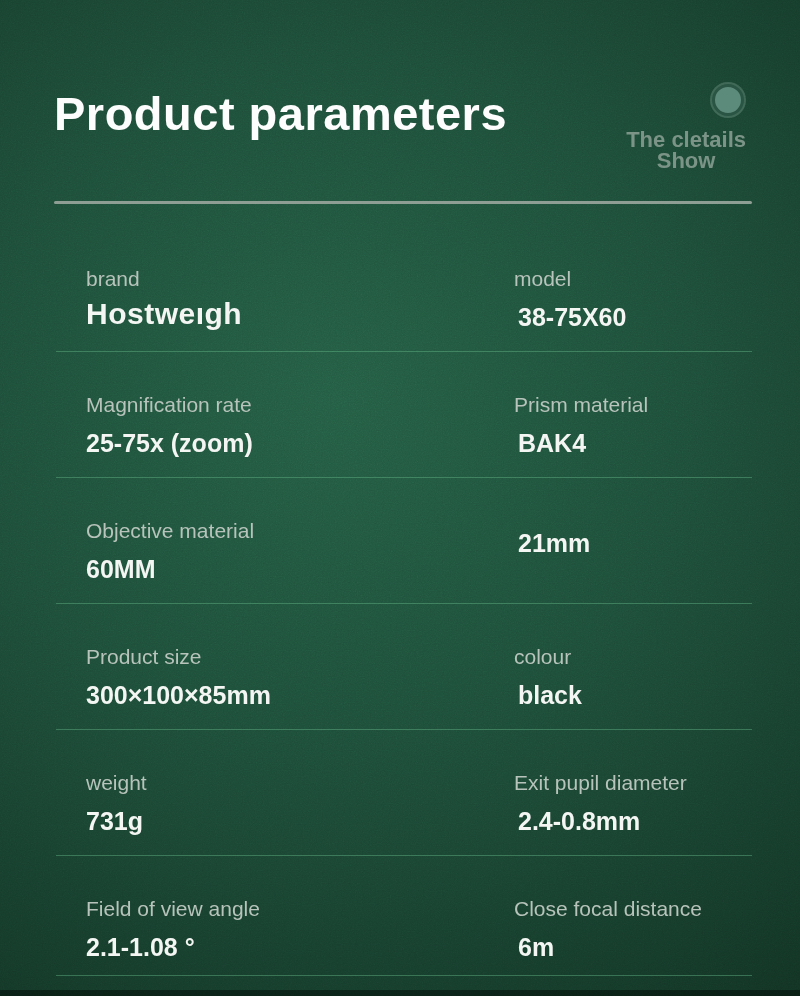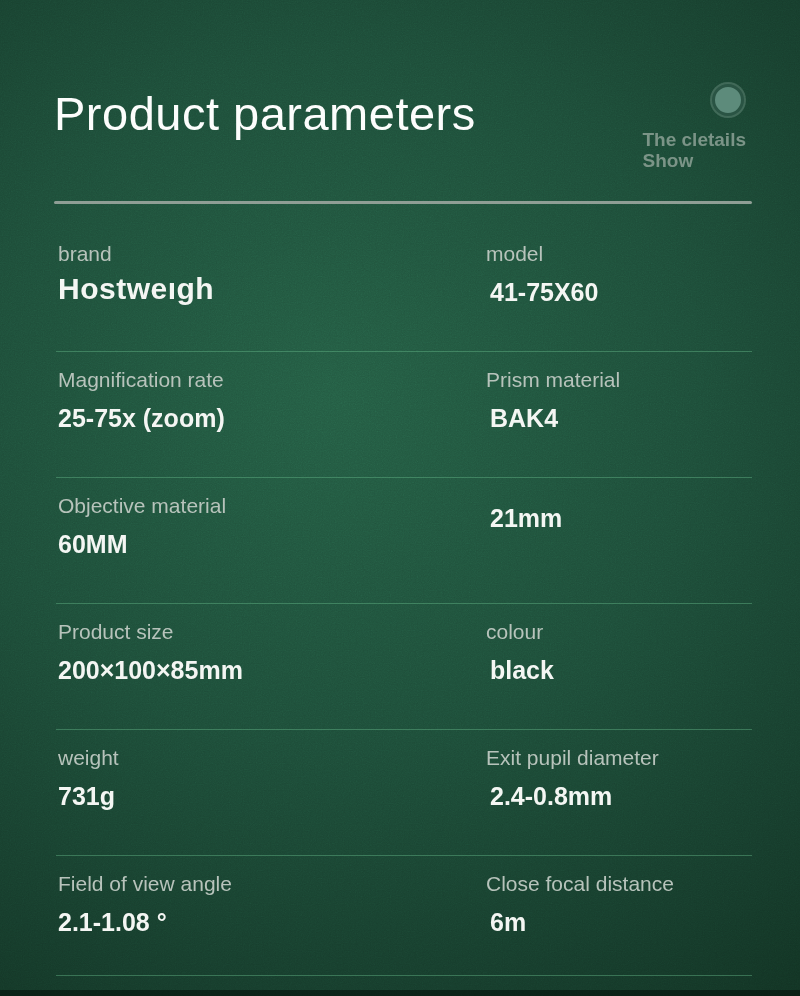--- a/index.html
+++ b/index.html
@@ -28,21 +28,21 @@
     height: 6px;
     background: rgba(4, 14, 9, 0.55);
   }
 
   
   .page-title {
     position: absolute;
     left: 54px;
     top: 86px;
     font-size: 47px;
-    font-weight: normal;
+    font-weight: bold;
     letter-spacing: 0.5px;
     color: #fcfdfc;
     white-space: nowrap;
   }
   .title-rule {
     position: absolute;
     left: 54px;
     top: 201px;
     width: 698px;
     height: 3px;
@@ -57,43 +57,43 @@
     height: 32px;
     border-radius: 50%;
     background: #5d8b7b;
     border: 3px solid rgba(25, 66, 50, 0.75);
     box-shadow: 0 0 0 2px rgba(135, 170, 155, 0.35);
   }
   .badge-text {
     position: absolute;
     top: 129px;
     right: 54px;
-    text-align: left;
-    font-size: 19px;
+    text-align: center;
+    font-size: 22px;
     font-weight: bold;
     line-height: 21px;
     color: #7b9487;
   }
 
   
   .rows {
     position: absolute;
     top: 226px;
     left: 0;
     right: 0;
   }
   .spec-row {
     position: relative;
     height: 126px;
     padding-top: 31px;
     border-bottom: 1px solid rgba(100, 182, 136, 0.45);
     margin: 0 48px 0 56px;
   }
   .spec-row:last-child { height: 120px; }
-  .cell { position: absolute; top: 15px; }
+  .cell { position: absolute; top: 40px; margin-left: 28px; }
   .cell.left { left: 2px; }
   .cell.right { left: 430px; }
   .spec-label {
     font-size: 21px;
     line-height: 26px;
     color: #b7c3bb;
     white-space: nowrap;
   }
   .spec-value {
     margin-top: 10px;
@@ -136,21 +136,21 @@
 
   <main class="rows">
 
     <section class="spec-row">
       <div class="cell left">
         <div class="spec-label">brand</div>
         <div class="spec-value brand">Hostweıgh</div>
       </div>
       <div class="cell right">
         <div class="spec-label">model</div>
-        <div class="spec-value">41-75X60</div>
+        <div class="spec-value">38-75X60</div>
       </div>
     </section>
 
     <section class="spec-row">
       <div class="cell left">
         <div class="spec-label">Magnification rate</div>
         <div class="spec-value">25-75x (zoom)</div>
       </div>
       <div class="cell right">
         <div class="spec-label">Prism material</div>
@@ -164,21 +164,21 @@
         <div class="spec-value">60MM</div>
       </div>
       <div class="cell right">
         <div class="spec-value">21mm</div>
       </div>
     </section>
 
     <section class="spec-row">
       <div class="cell left">
         <div class="spec-label">Product size</div>
-        <div class="spec-value">200×100×85mm</div>
+        <div class="spec-value">300×100×85mm</div>
       </div>
       <div class="cell right">
         <div class="spec-label">colour</div>
         <div class="spec-value">black</div>
       </div>
     </section>
 
     <section class="spec-row">
       <div class="cell left">
         <div class="spec-label">weight</div>

